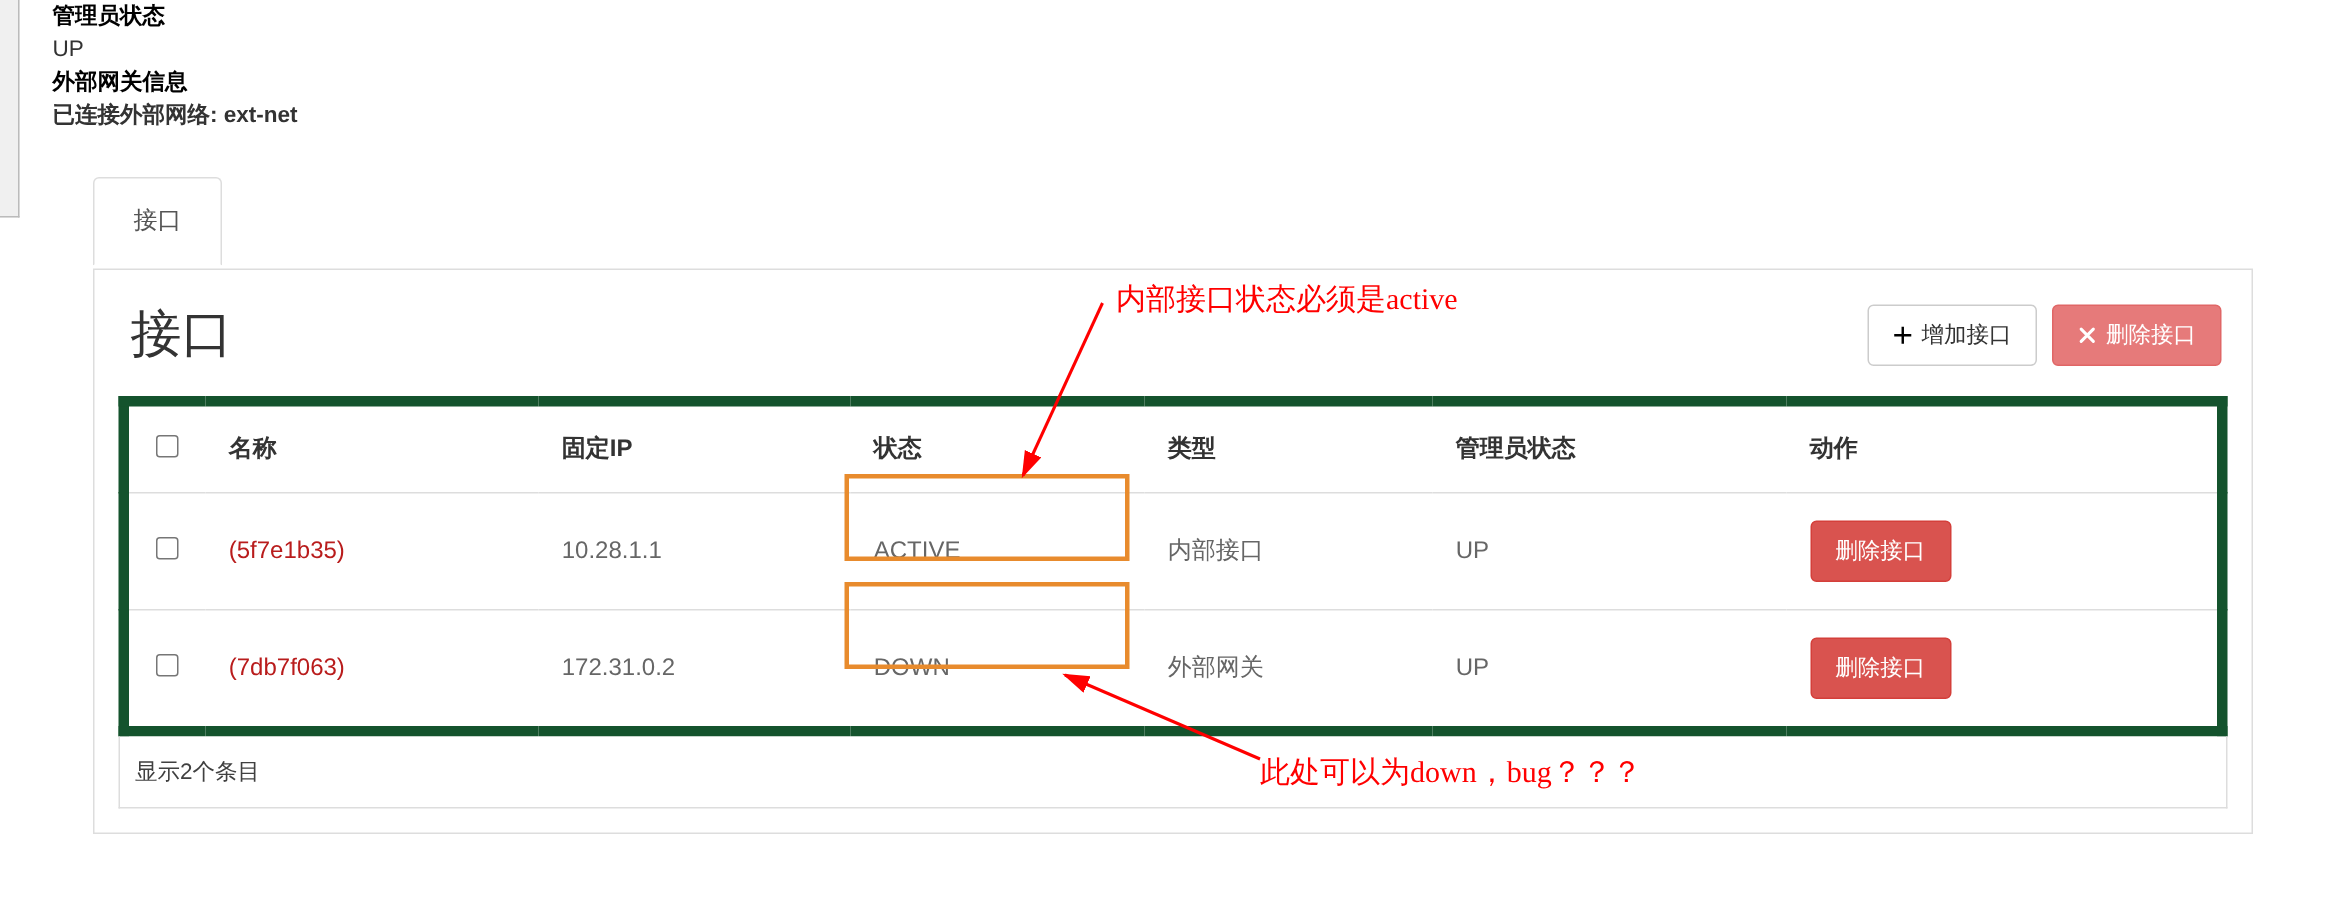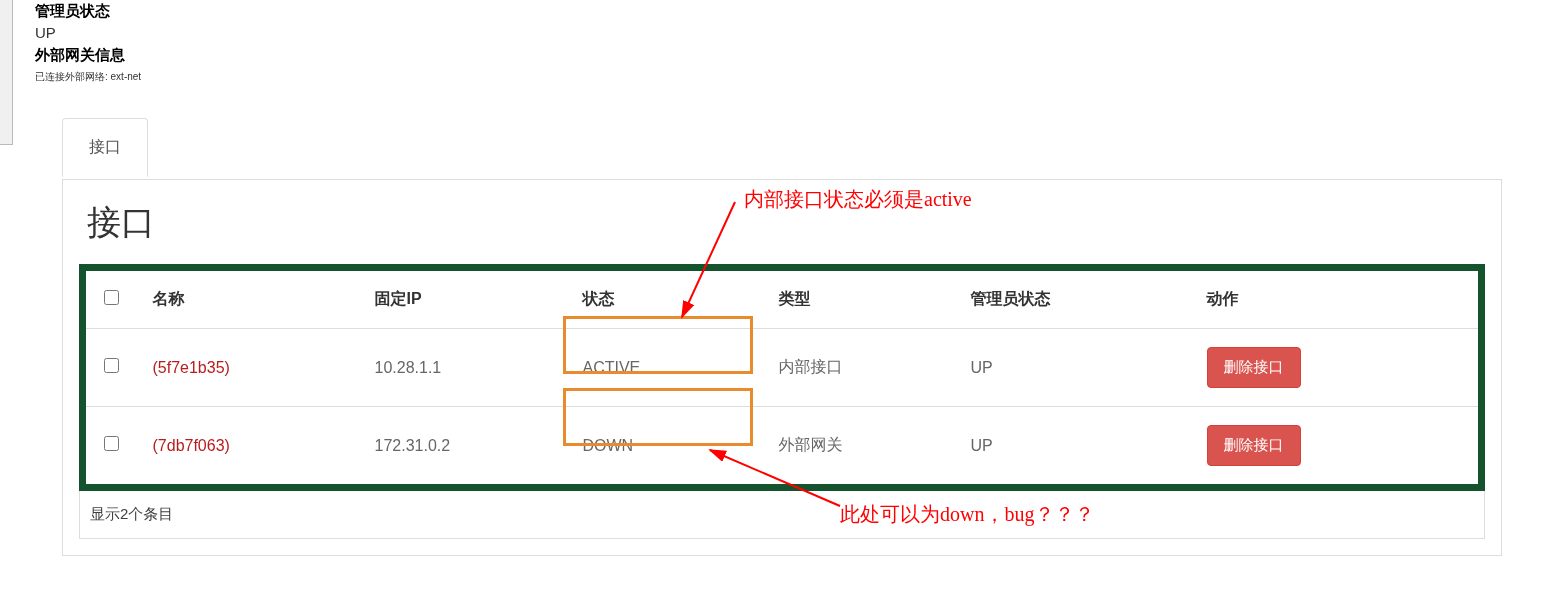--- a/index.html
+++ b/index.html
@@ -23,22 +23,23 @@
       color: #000;
       font-size: 15px;
       line-height: 22px;
     }
     .top-info .val {
       font-size: 15px;
       line-height: 22px;
       color: #333;
     }
     .top-info .ext-line {
-      font-size: 10px;
+      font-size: 15px;
       line-height: 22px;
+      font-weight: bold;
     }
     .scroll-stub {
       position: absolute;
       left: 0;
       top: 0;
       width: 13px;
       height: 145px;
       border: 1px solid #bbb;
       border-top: none;
       border-left: none;
@@ -199,20 +200,38 @@
   <div class="tab-strip">
     <div class="tab">
       <span>接口</span>
     </div>
   </div>
 
   <div class="tab-content">
 
     <div class="page-header-row">
       <div class="page-title">接口</div>
+      <div class="action-btns">
+        <div class="btn btn-default">
+          <span class="plus-icon">
+            <svg viewBox="0 0 16 16">
+                <path d="M7 1h2v6h6v2H9v6H7V9H1V7h6z" fill="#000"></path>
+              </svg>
+          </span>
+          <span>增加接口</span>
+        </div>
+        <div class="btn btn-danger-light">
+          <span class="x-icon">
+            <svg viewBox="0 0 16 16">
+                <path d="M3 3l10 10M13 3L3 13" stroke="#fff" stroke-width="2.5" fill="none" stroke-linecap="round"></path>
+              </svg>
+          </span>
+          <span>删除接口</span>
+        </div>
+      </div>
     </div>
 
     <table>
       <thead>
         <tr>
           <th class="cb-col">
             <input type="checkbox" style="">
           </th>
           <th class="name-col">名称</th>
           <th class="ip-col">固定IP</th>

